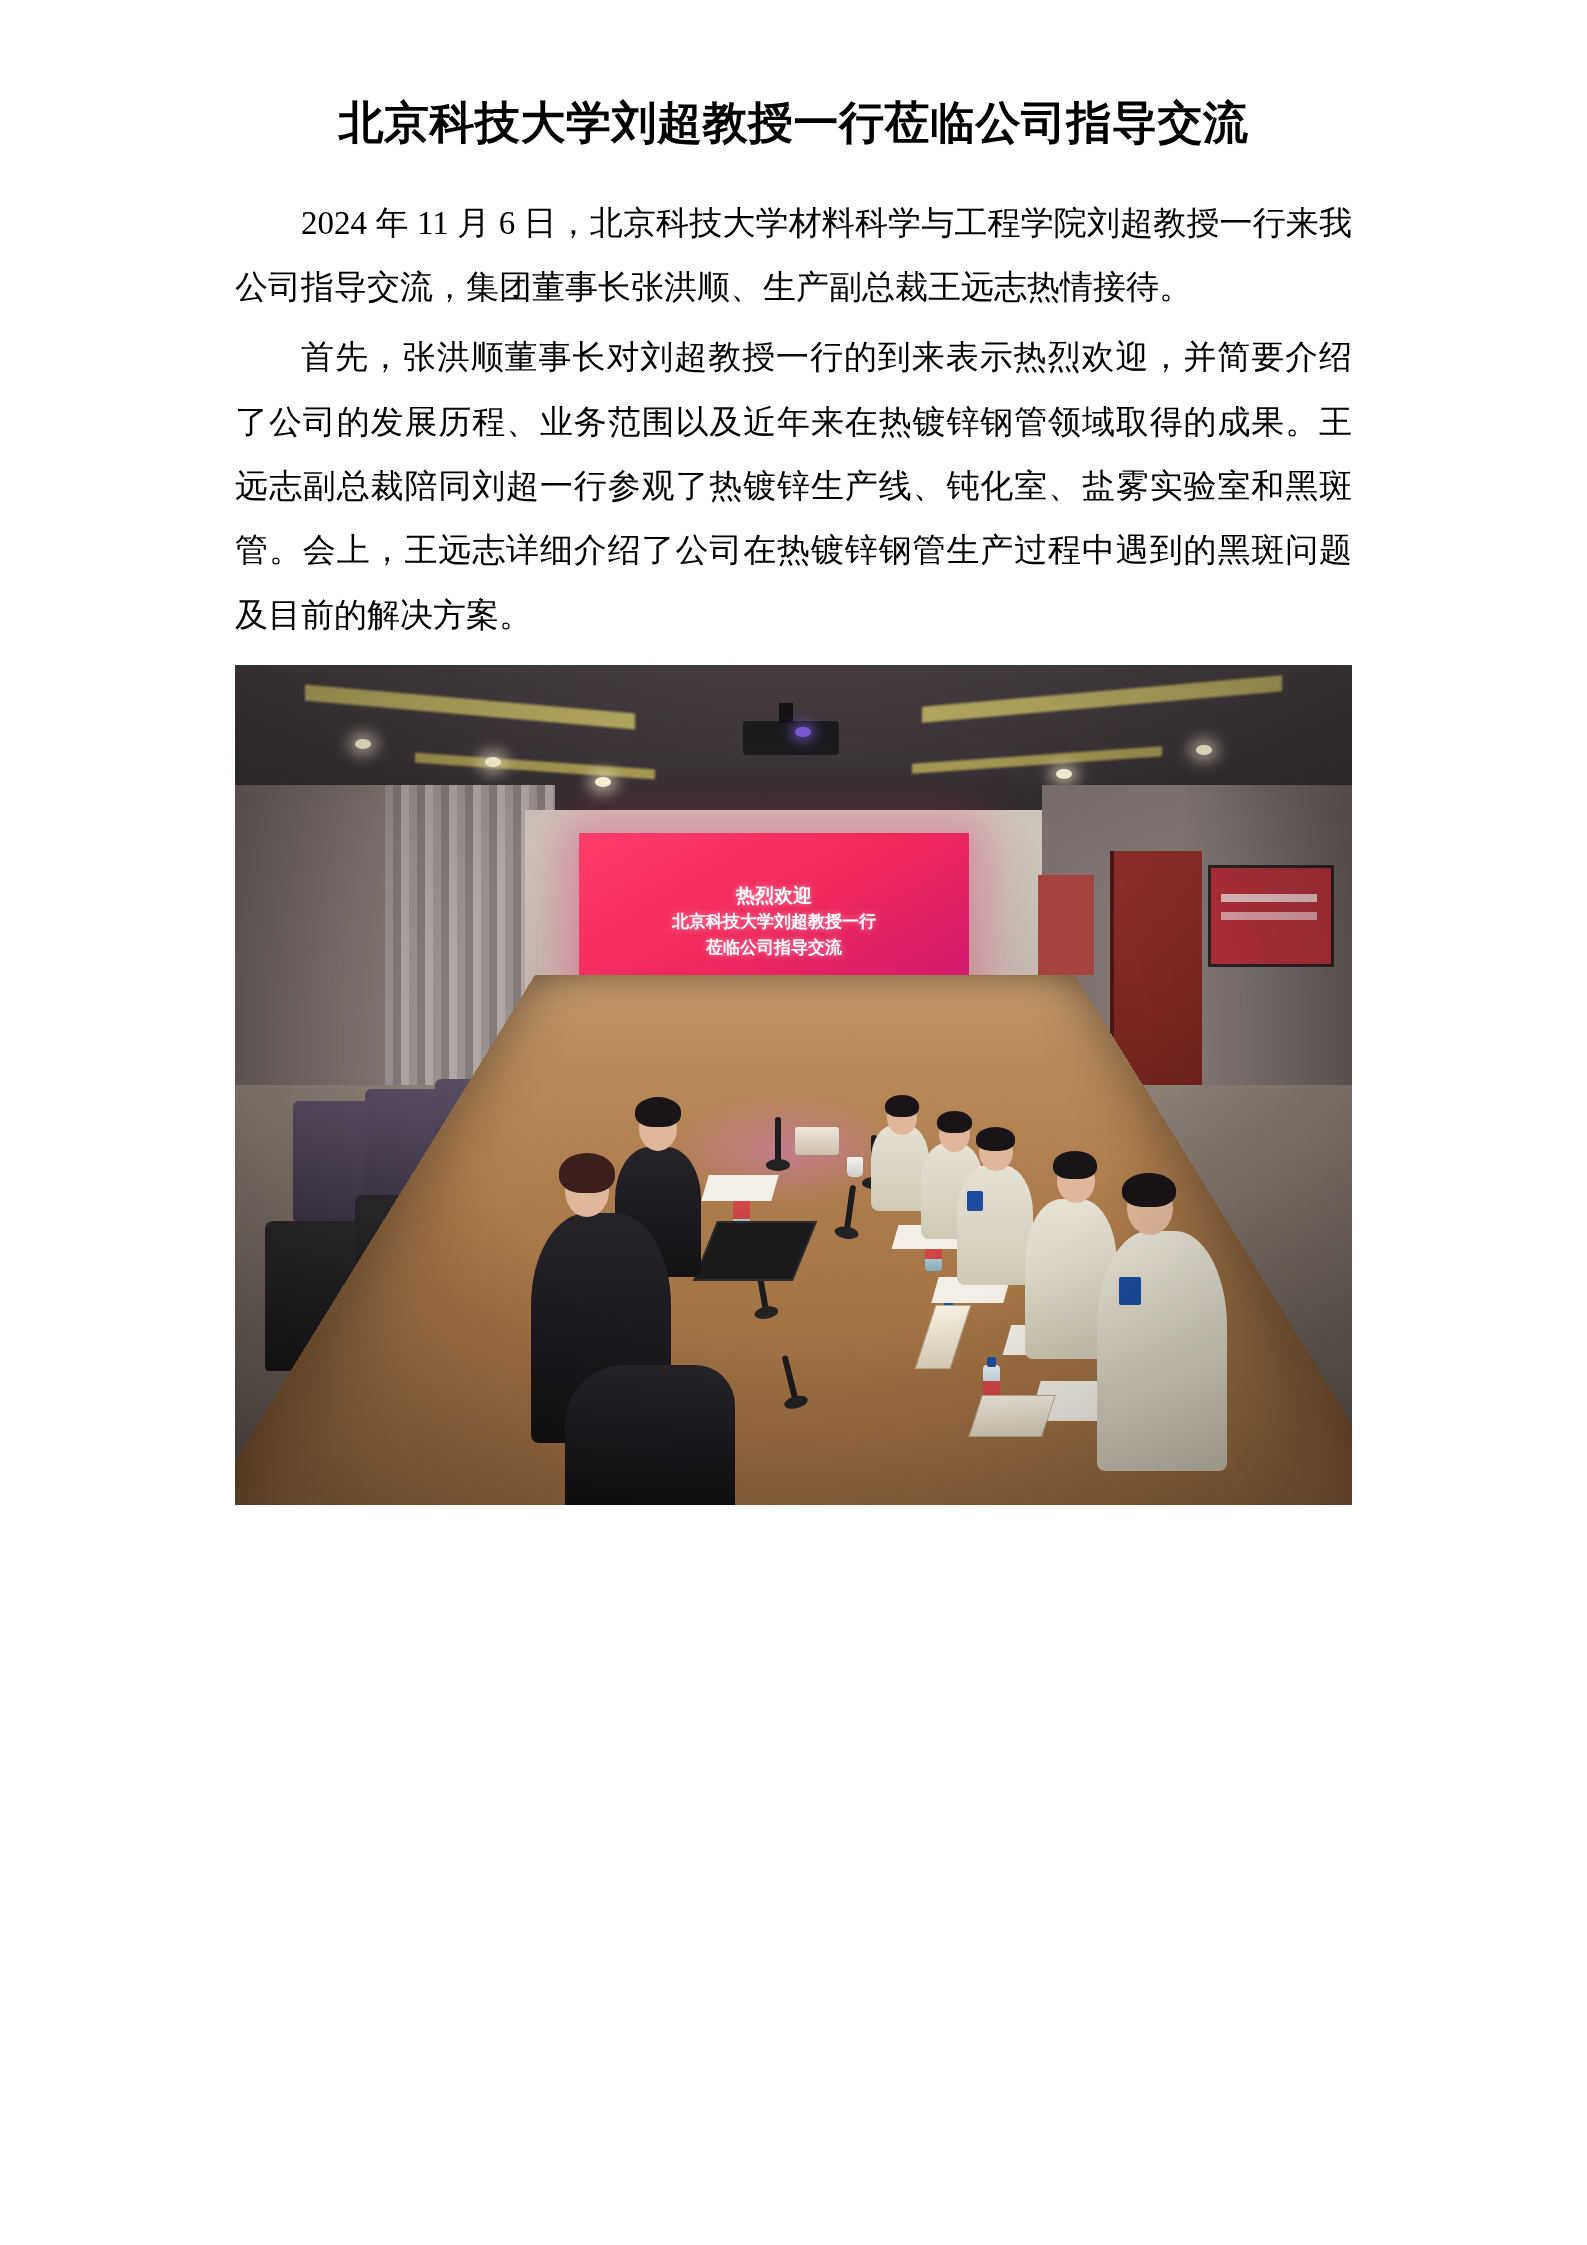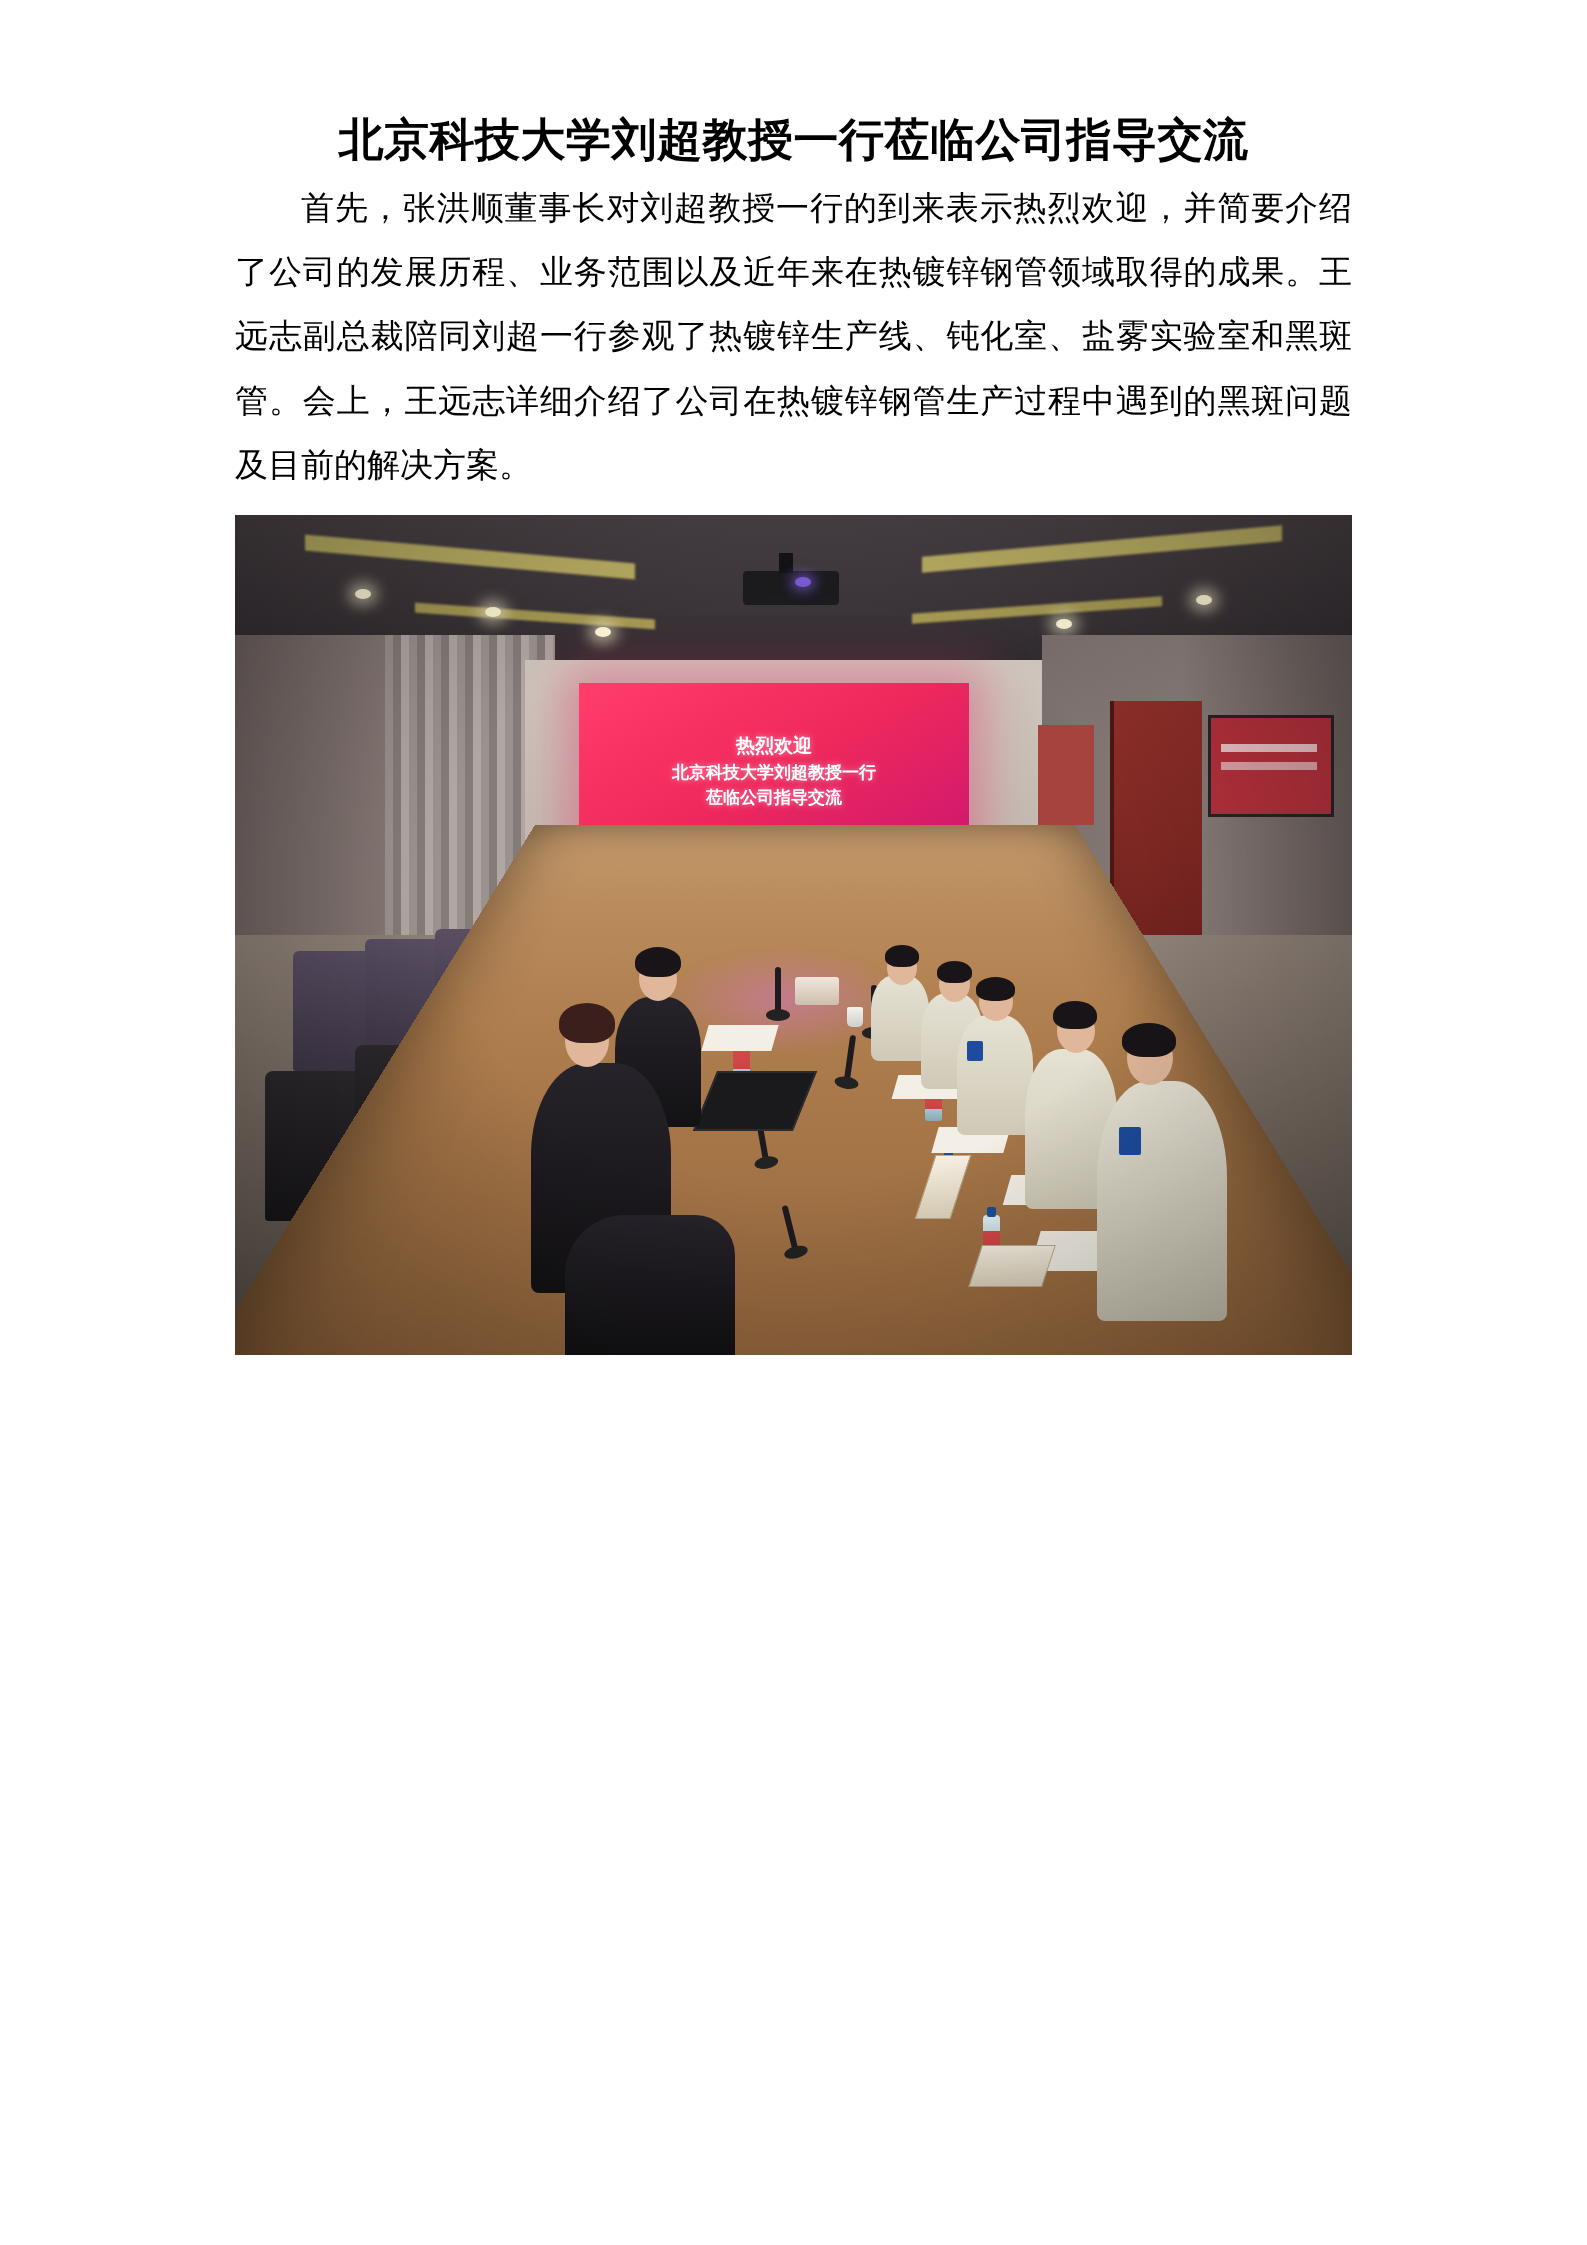--- a/index.html
+++ b/index.html
@@ -16,22 +16,22 @@
   }
   .page {
     position: relative;
     width: 1587px;
     height: 2245px;
     background: #ffffff;
     box-sizing: border-box;
     padding: 0 235px;
   }
   .doc-title {
-    margin: 0;
-    padding-top: 111px;
+    margin: 10px;
+    padding-top: 84px;
     text-align: center;
     font-size: 45px;
     font-weight: bold;
     letter-spacing: 0.5px;
     line-height: 1.3;
     font-family: "DejaVu Serif", "Liberation Serif", serif;
   }
   .para {
     margin: 0;
     font-size: 33px;
@@ -305,20 +305,21 @@
     pointer-events: none;
   }
 </style>
 </head>
 <body>
 
 <div class="page">
 
   <h1 class="doc-title">北京科技大学刘超教授一行莅临公司指导交流</h1>
 
+  <p class="para para--first">2024 年 11 月 6 日，北京科技大学材料科学与工程学院刘超教授一行来我公司指导交流，集团董事长张洪顺、生产副总裁王远志热情接待。</p>
 
   <p class="para para--second">首先，张洪顺董事长对刘超教授一行的到来表示热烈欢迎，并简要介绍了公司的发展历程、业务范围以及近年来在热镀锌钢管领域取得的成果。王远志副总裁陪同刘超一行参观了热镀锌生产线、钝化室、盐雾实验室和黑斑管。会上，王远志详细介绍了公司在热镀锌钢管生产过程中遇到的黑斑问题及目前的解决方案。</p>
 
   <div class="figure">
     <div class="photo">
 
       <div class="ceiling"></div>
       <div class="ceiling-strip s1"></div>
       <div class="ceiling-strip s2"></div>
       <div class="ceiling-strip s3"></div>

